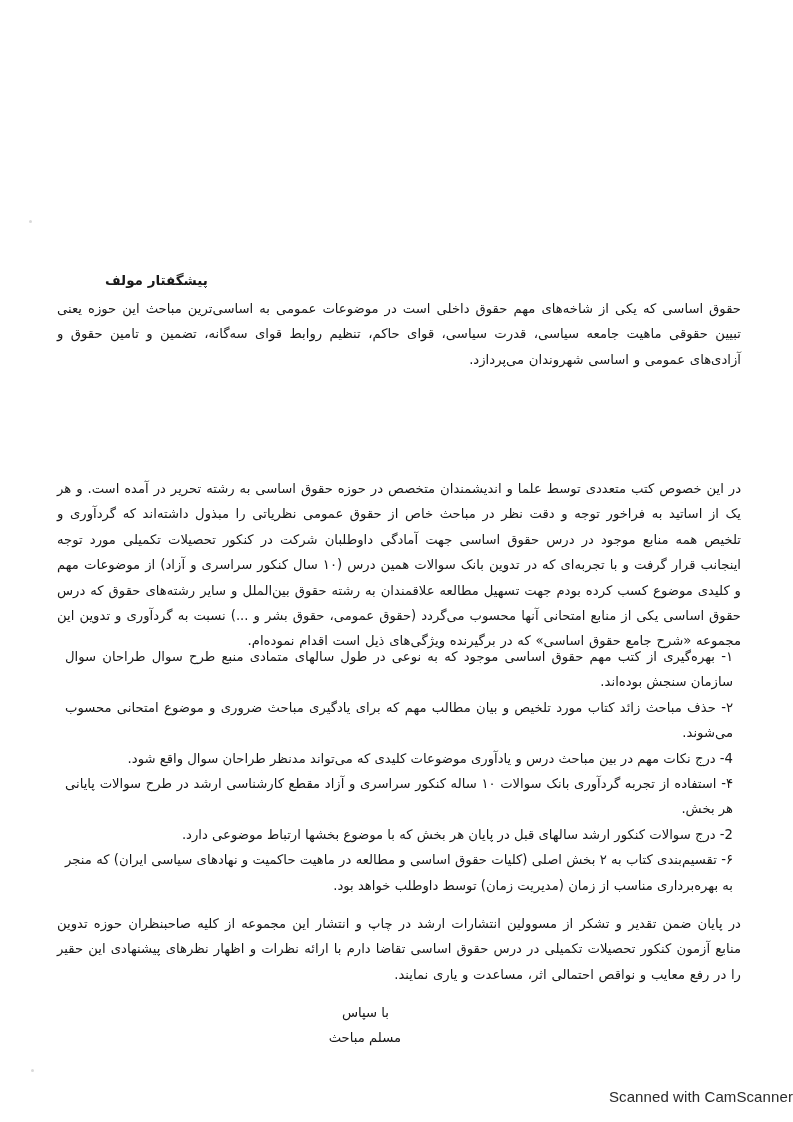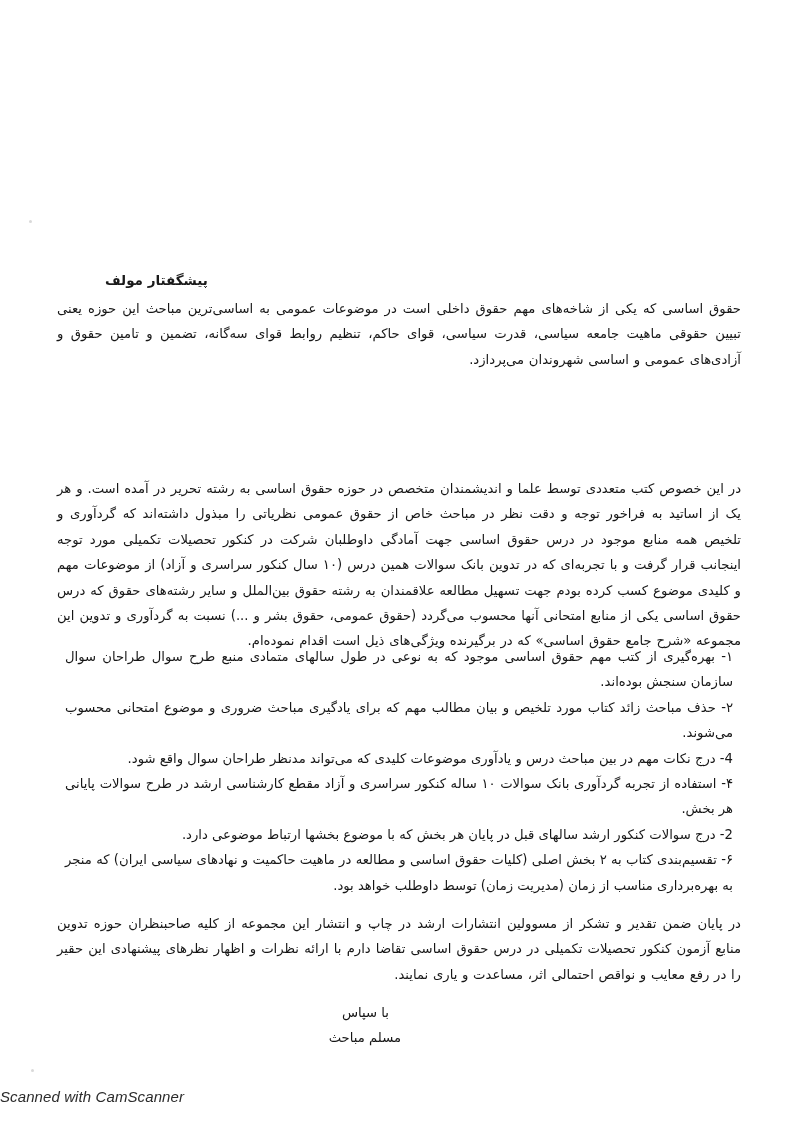--- a/index.html
+++ b/index.html
@@ -139,23 +139,22 @@
   }
   .signature .line.name {
     padding-right: 340px;
   }
 
   .footer {
     position: absolute;
     left: 0;
     top: 1087px;
     width: 793px;
-    text-align: left;
+    text-align: right;
     z-index: 3;
-    font-style: italic;
   }
   .footer .cs {
     display: inline-block;
     font-family: "Liberation Sans", sans-serif;
     font-size: 15px;
     color: #2b2b2b;
     letter-spacing: 0.1px;
     direction: ltr;
   }
 

